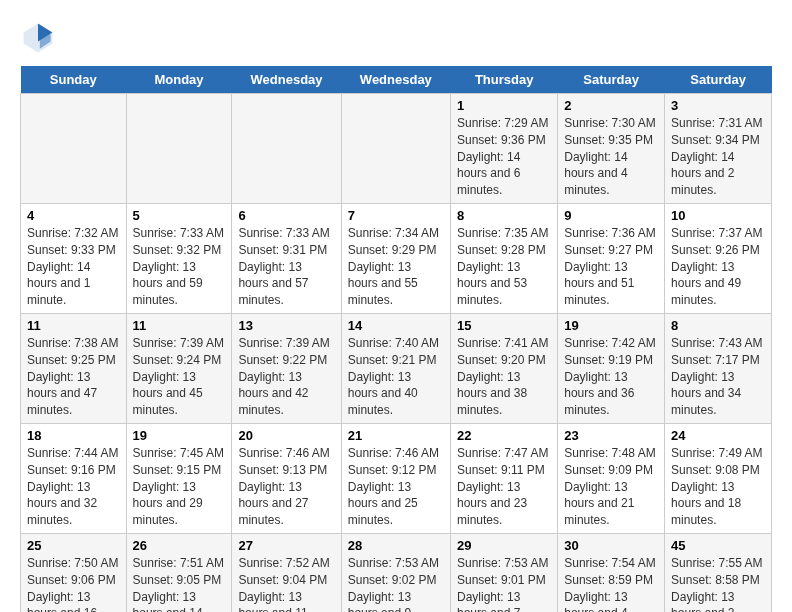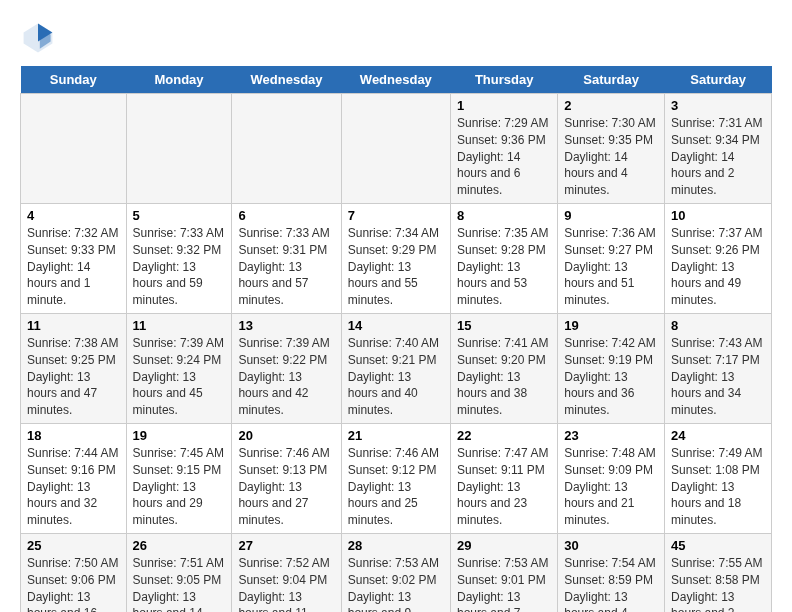--- a/index.html
+++ b/index.html
@@ -266,21 +266,21 @@
         </td>
         <td>
           <span class="day-number">23</span>
           <div class="day-info">Sunrise: 7:48 AM
 Sunset: 9:09 PM
 Daylight: 13 hours and 21 minutes.</div>
         </td>
         <td>
           <span class="day-number">24</span>
           <div class="day-info">Sunrise: 7:49 AM
-Sunset: 1:08 PM
+Sunset: 9:08 PM
 Daylight: 13 hours and 18 minutes.</div>
         </td>
       </tr>
       <tr>
         <td>
           <span class="day-number">25</span>
           <div class="day-info">Sunrise: 7:50 AM
 Sunset: 9:06 PM
 Daylight: 13 hours and 16 minutes.</div>
         </td>

